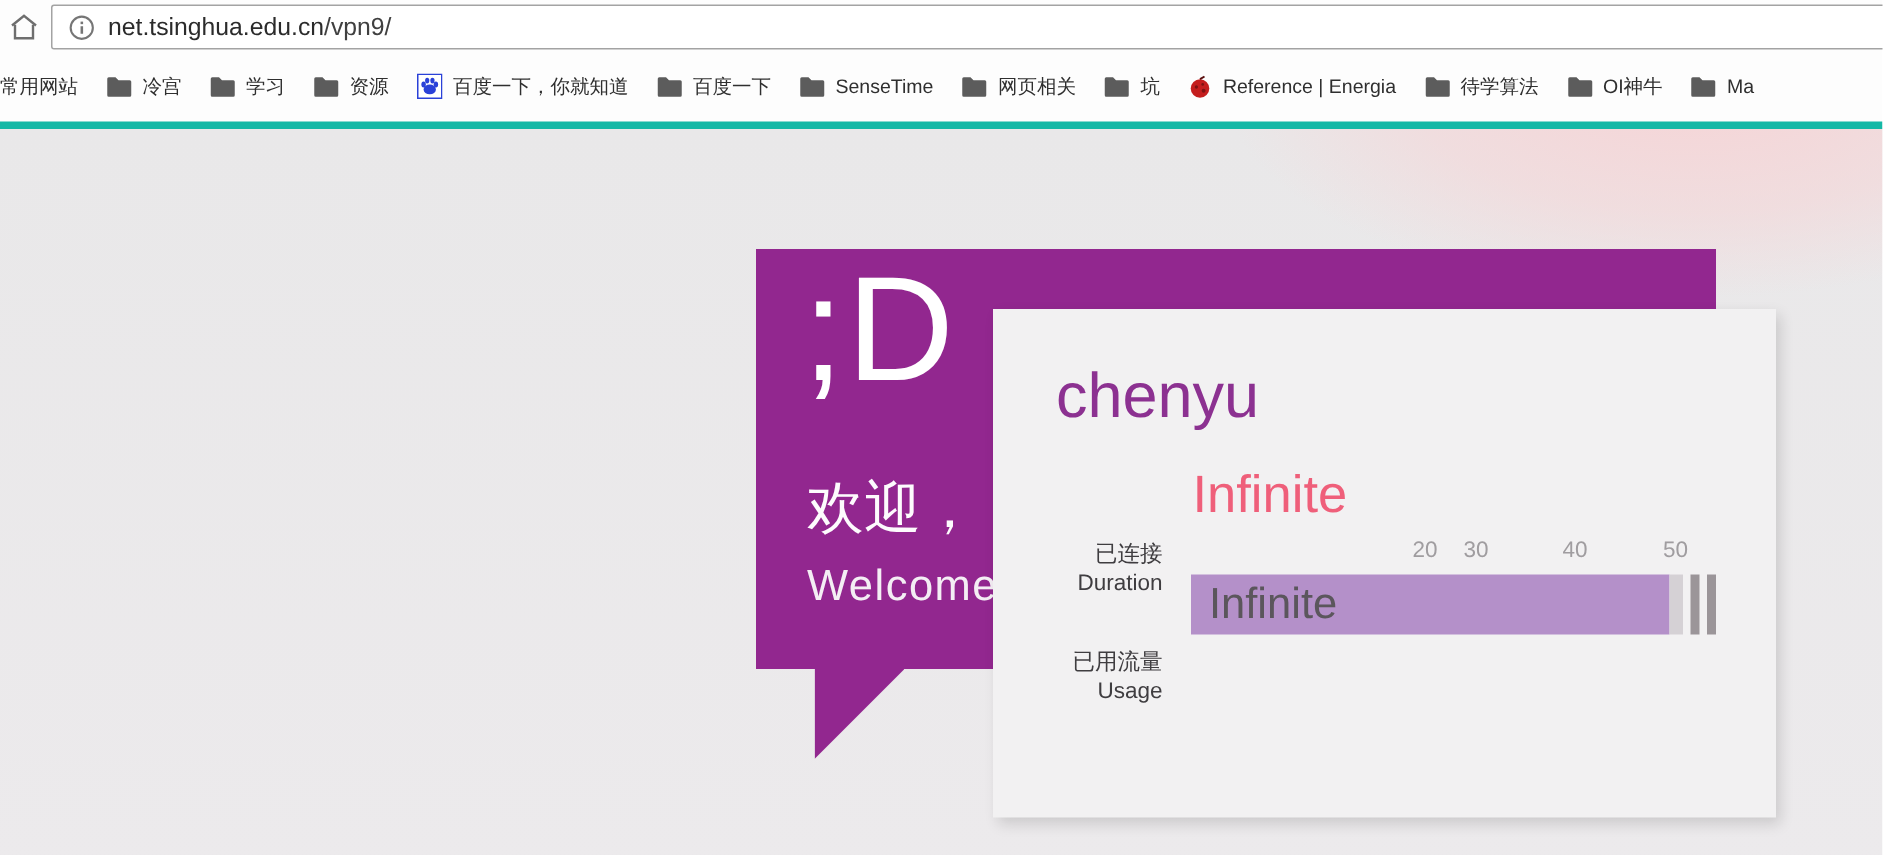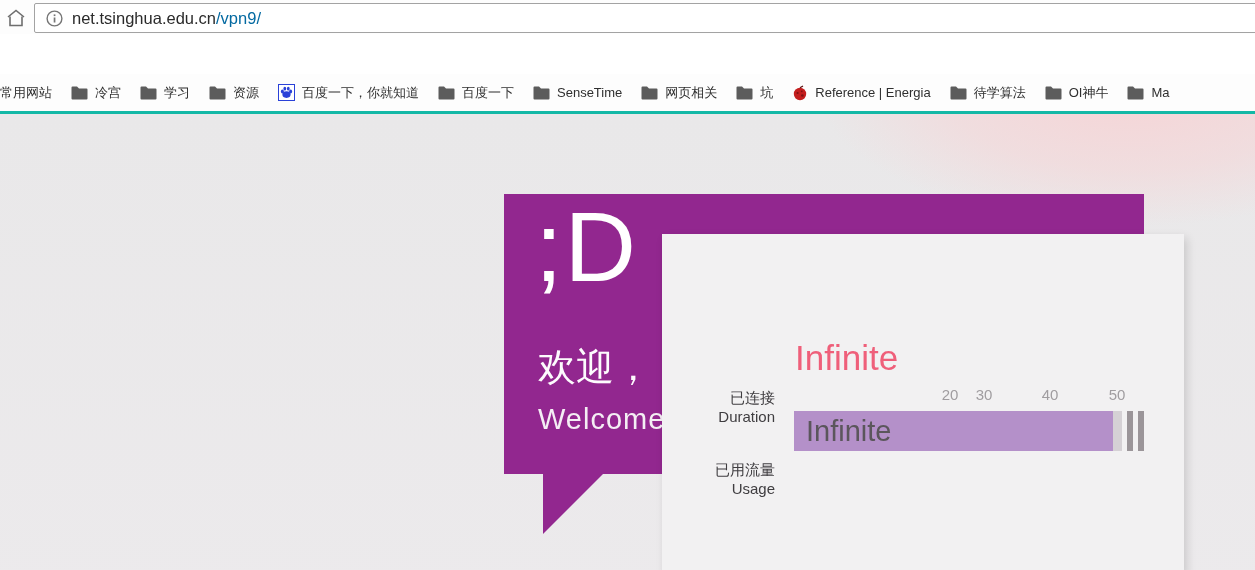--- a/index.html
+++ b/index.html
@@ -8,25 +8,25 @@
 
   
   .chrome { position:relative; width:100%; height:34px; background:#fdfdfd; }
   .home-btn { position:absolute; left:5px; top:7px; width:22px; height:22px; cursor:pointer; }
   .omnibox { position:absolute; left:34px; top:3px; right:-8px; height:30px;
     background:#fff; border:1px solid #a3a3a3; border-radius:2px;
     display:flex; align-items:center; padding-left:11px; }
   .info-icon { width:17px; height:17px; margin-right:9px; flex:0 0 auto; }
   .url { font-size:16.5px; white-space:nowrap; }
   .url .host { color:#2b2b2b; }
-  .url .path { color:#0369a1; }
-
-  .bookmarks { position:relative; width:100%; height:40px; background:#fdfdfd;
-    border-bottom:3px solid #14b8a6; display:flex; align-items:center;
-    gap:19px; overflow:hidden; white-space:nowrap;margin-top:40px; }
+  .url .path { color:#404040; }
+
+  .bookmarks { position:relative; width:100%; height:52px; background:#fdfdfd;
+    border-bottom:5px solid #14b8a6; display:flex; align-items:center;
+    gap:19px; overflow:hidden; white-space:nowrap; }
   .bm { display:flex; align-items:center; gap:7px; cursor:pointer; flex:0 0 auto; }
   .bm .lbl { font-size:13px; color:#2f2f2f; }
   .bm svg { display:block; }
 
   
   .content { position:relative; width:100%; height:495px;
     background:
       radial-gradient(ellipse 420px 190px at 1130px -30px, #f6d4d6 0%, rgba(246,212,214,0.55) 45%, rgba(246,212,214,0) 75%),
       linear-gradient(#e9e8e9,#eceaec);
     overflow:hidden; }
@@ -210,20 +210,21 @@
 <div class="content">
 
   <div class="banner">
     <div class="emoticon">;D</div>
     <div class="greet-zh">欢迎，</div>
     <div class="greet-en">Welcome,</div>
   </div>
   <div class="banner-tail"></div>
 
   <div class="card">
+    <div class="username">chenyu</div>
 
     <div class="lbl-block lbl-duration">
       <div>已连接</div>
       <div>Duration</div>
     </div>
     <div class="duration-value">Infinite</div>
 
     <div class="lbl-block lbl-usage">
       <div>已用流量</div>
       <div>Usage</div>

